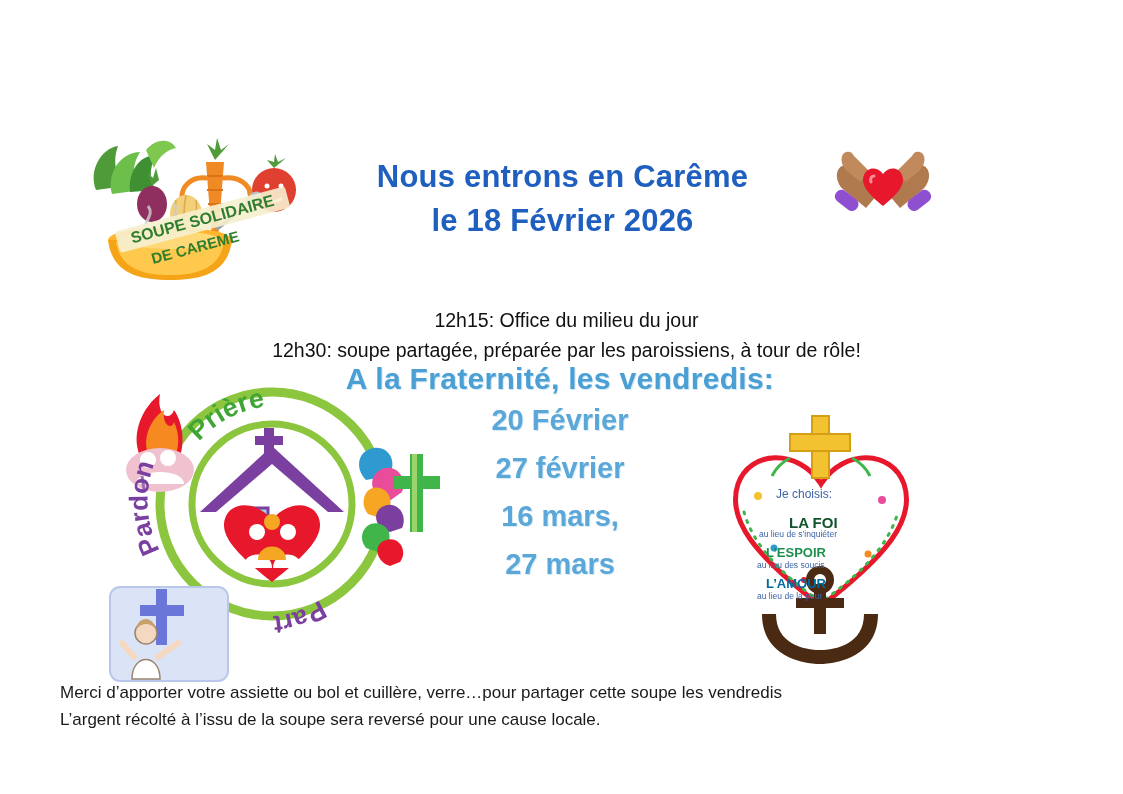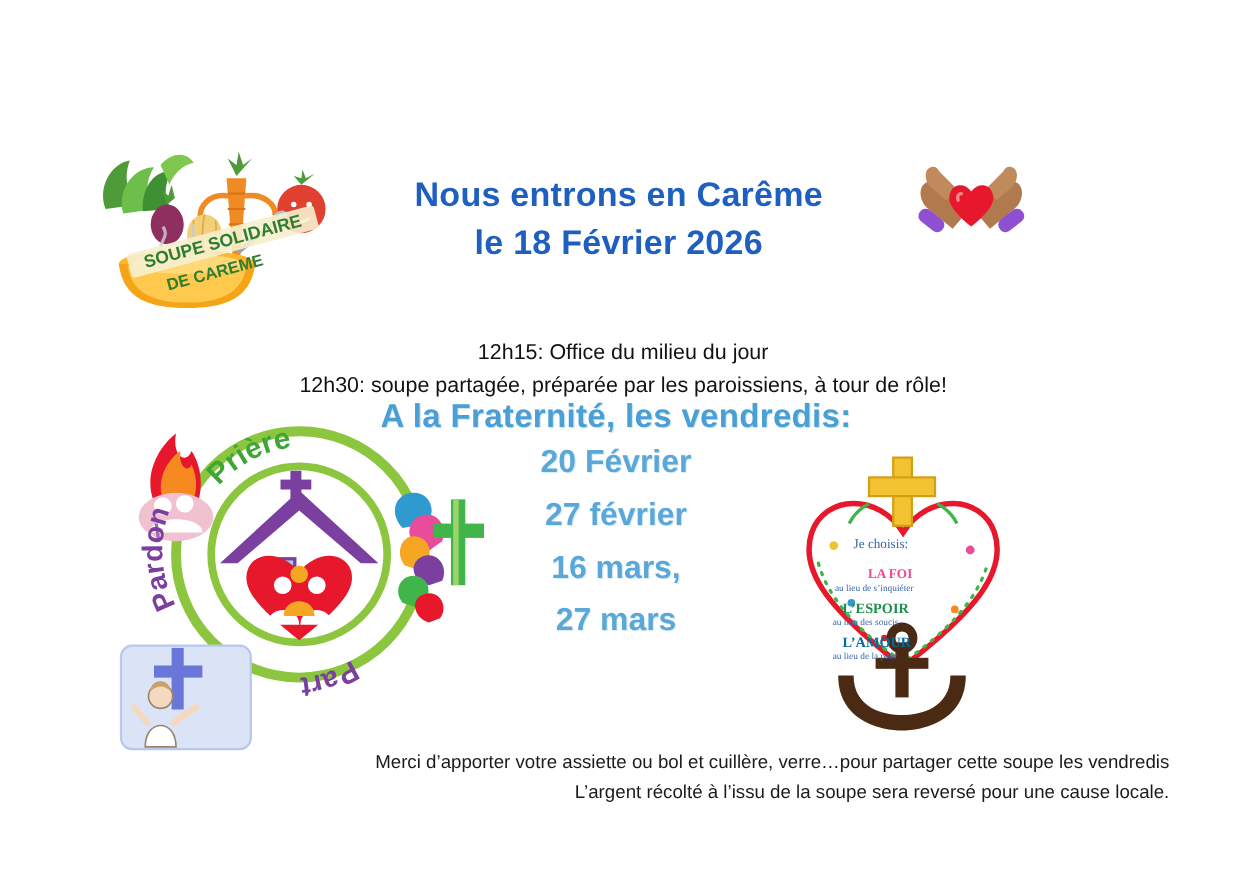--- a/index.html
+++ b/index.html
@@ -73,21 +73,21 @@
     line-height: 1.66;
     text-shadow: 1px 1px 0 #d8ecf8;
   }
 
   
   .footer {
     position: absolute;
     left: 60px;
     top: 679px;
     width: 1003px;
-    text-align: right;
+    text-align: left;
     color: #1a1a1a;
     font-size: 17px;
     line-height: 1.6;
   }
   .footer .f1 { display: block; }
   .footer .f2 { display: block; }
 
   
   .soup-logo {
     position: absolute;
@@ -129,26 +129,26 @@
   .heart-art {
     position: absolute;
     left: 712px;
     top: 408px;
     width: 218px;
     height: 262px;
   }
   .heart-text {
     position: absolute;
     color: #2f6fbf;
-    font-family: Liberation Serif, serif;
+    font-family: Liberation Sans, sans-serif;
     text-align: left;
     white-space: nowrap;
   }
   .ht-title { left: 776px; top: 487px; font-size: 12px; color: #3b63a8; }
-  .ht-foi   { left: 789px; top: 514px; font-size: 12px; color: #ec4899; font-weight: bold; }
+  .ht-foi   { left: 789px; top: 514px; font-size: 15px; color: #14532d; font-weight: bold; }
   .ht-foi-sub { left: 759px; top: 529px; font-size: 8.5px; color: #3b63a8; }
   .ht-espoir { left: 766px; top: 545px; font-size: 13px; color: #1f8f4e; font-weight: bold; }
   .ht-espoir-sub { left: 757px; top: 560px; font-size: 8.5px; color: #3b63a8; }
   .ht-amour { left: 766px; top: 576px; font-size: 13px; color: #0369a1; font-weight: bold; }
   .ht-amour-sub { left: 757px; top: 591px; font-size: 8.5px; color: #3b63a8; }
 </style>
 </head>
 <body>
 
 <div class="poster">

